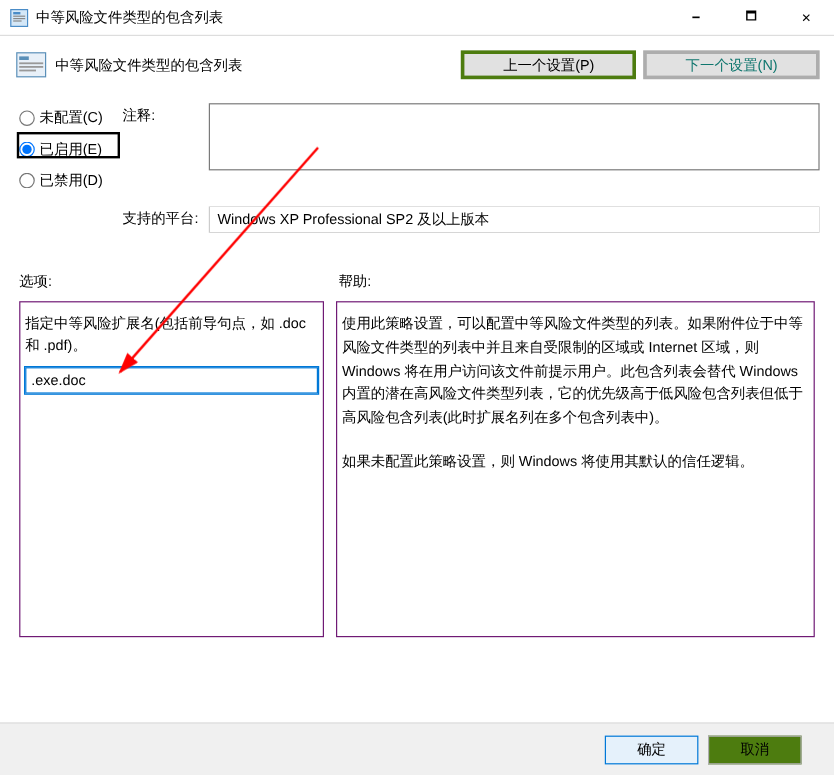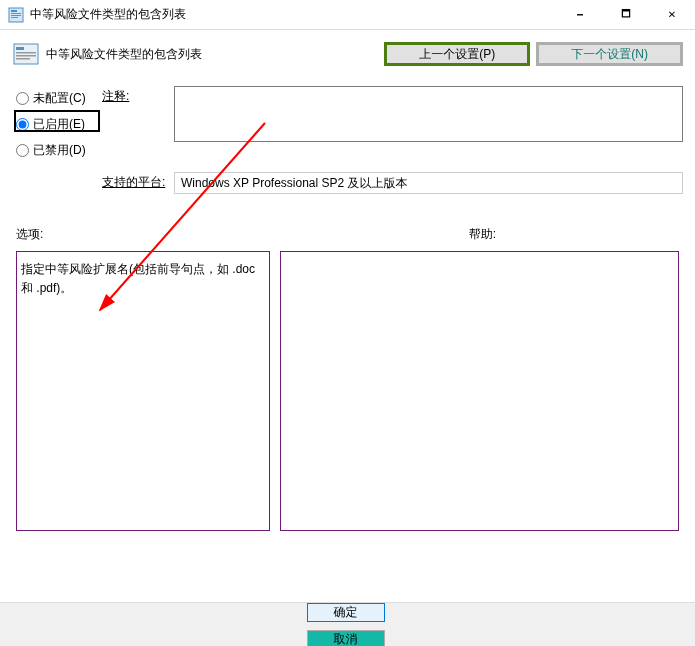--- a/index.html
+++ b/index.html
@@ -16,38 +16,38 @@
 .header-icon { width: 28px; height: 28px; margin-right: 6px; }
 .header-text { font-size: 12px; flex: 1; }
 .nav-btn { height: 24px; padding: 0 32px; font-size: 12px; margin-left: 6px; background: #e1e1e1; border: 3px solid #4d7c0f; cursor: pointer; }
 .nav-btn:disabled { color: #0f766e; background: #e1e1e1; border-color: #adadad; cursor: default; }
 
 .config-row { display: flex; align-items: flex-start; margin-bottom: 6px; }
 .radio-column { width: 90px; padding-left: 4px; padding-top: 2px; position: relative; }
 .radio-item { display: flex; align-items: center; height: 20px; margin-bottom: 6px; cursor: pointer; }
 .radio-item input { margin-right: 4px; cursor: pointer; }
 .highlight-box { position: absolute; border: 2px solid #000; left: 2px; top: 24px; width: 86px; height: 22px; pointer-events: none; }
-.label-col { width: 72px; text-align: left; padding-top: 2px; text-decoration: underline; }
+.label-col { width: 72px; text-align: left; padding-top: 2px; }
 .comment-box { flex: 1; height: 56px; border: 1px solid #7a7a7a; resize: none; font-family: inherit; font-size: 12px; padding: 2px 4px; overflow-y: scroll; }
 .platform-box { flex: 1; height: 22px; border: 1px solid #ccc; background: #fff; padding: 2px 6px; overflow-y: scroll; white-space: nowrap; display: flex; align-items: center; }
 
 .section-labels { display: flex; margin-top: 32px; margin-bottom: 8px; }
 .section-labels .left { width: 260px; padding-left: 4px; }
-.section-labels .right { flex: 1; padding-left: 10px; text-align: center; }
+.section-labels .right { flex: 1; padding-left: 10px; }
 
 .panels { display: flex; gap: 10px; padding: 0 4px; }
 .panel { border: 1px solid #701a75; height: 280px; padding: 8px 4px; overflow-y: auto; }
 .panel.left { width: 254px; }
 .panel.right { flex: 1; line-height: 1.65; }
 .panel .desc { line-height: 1.6; margin-bottom: 8px; }
 .panel input[type=text] { width: 100%; height: 22px; border: 1px solid #0078d7; outline: 1px solid #0078d7; padding: 0 4px; font-family: inherit; font-size: 12px; }
 .help-p { margin-bottom: 16px; }
 
-.footer { position: absolute; bottom: 0; left: 0; right: 0; height: 44px; background: #f0f0f0; border-top: 1px solid #ddd; display: flex; justify-content: space-between; align-items: center; padding-right: 4px; gap: 8px; flex-direction: column; }
-.footer button { width: 78px; height: 24px; font-size: 12px; background: #14b8a6; border: 1px solid #adadad; cursor: pointer; }
+.footer { position: absolute; bottom: 0; left: 0; right: 0; height: 44px; background: #f0f0f0; border-top: 1px solid #ddd; display: flex; justify-content: flex-end; align-items: center; padding-right: 27px; gap: 8px; }
+.footer button { width: 78px; height: 24px; font-size: 12px; background: #4d7c0f; border: 1px solid #adadad; cursor: pointer; }
 .footer button.default { border-color: #0078d7; background: #e5f1fb; }
 
 .arrow-svg { position: absolute; left: 90px; top: 118px; width: 180px; height: 200px; pointer-events: none; z-index: 10; }
 </style>
 </head>
 <body>
 
 <div class="titlebar">
   <span class="titlebar-icon">
     <svg viewBox="0 0 16 16">
@@ -109,22 +109,25 @@
   </div>
 
   <div class="section-labels">
     <div class="left">选项:</div>
     <div class="right">帮助:</div>
   </div>
 
   <div class="panels">
     <div class="panel left">
       <div class="desc">指定中等风险扩展名(包括前导句点，如 .doc 和 .pdf)。</div>
+      <input type="text" value=".exe.doc" style="">
     </div>
     <div class="panel right">
+      <p class="help-p">使用此策略设置，可以配置中等风险文件类型的列表。如果附件位于中等风险文件类型的列表中并且来自受限制的区域或 Internet 区域，则 Windows 将在用户访问该文件前提示用户。此包含列表会替代 Windows 内置的潜在高风险文件类型列表，它的优先级高于低风险包含列表但低于高风险包含列表(此时扩展名列在多个包含列表中)。</p>
+      <p class="help-p">如果未配置此策略设置，则 Windows 将使用其默认的信任逻辑。</p>
     </div>
   </div>
 </div>
 
 <svg class="arrow-svg">
   <defs>
       <marker id="ah" markerWidth="10" markerHeight="10" refX="8" refY="3" orient="auto">
         <path d="M0,0 L0,6 L9,3 z" fill="#ff0000"></path>
       </marker>
     </defs>

